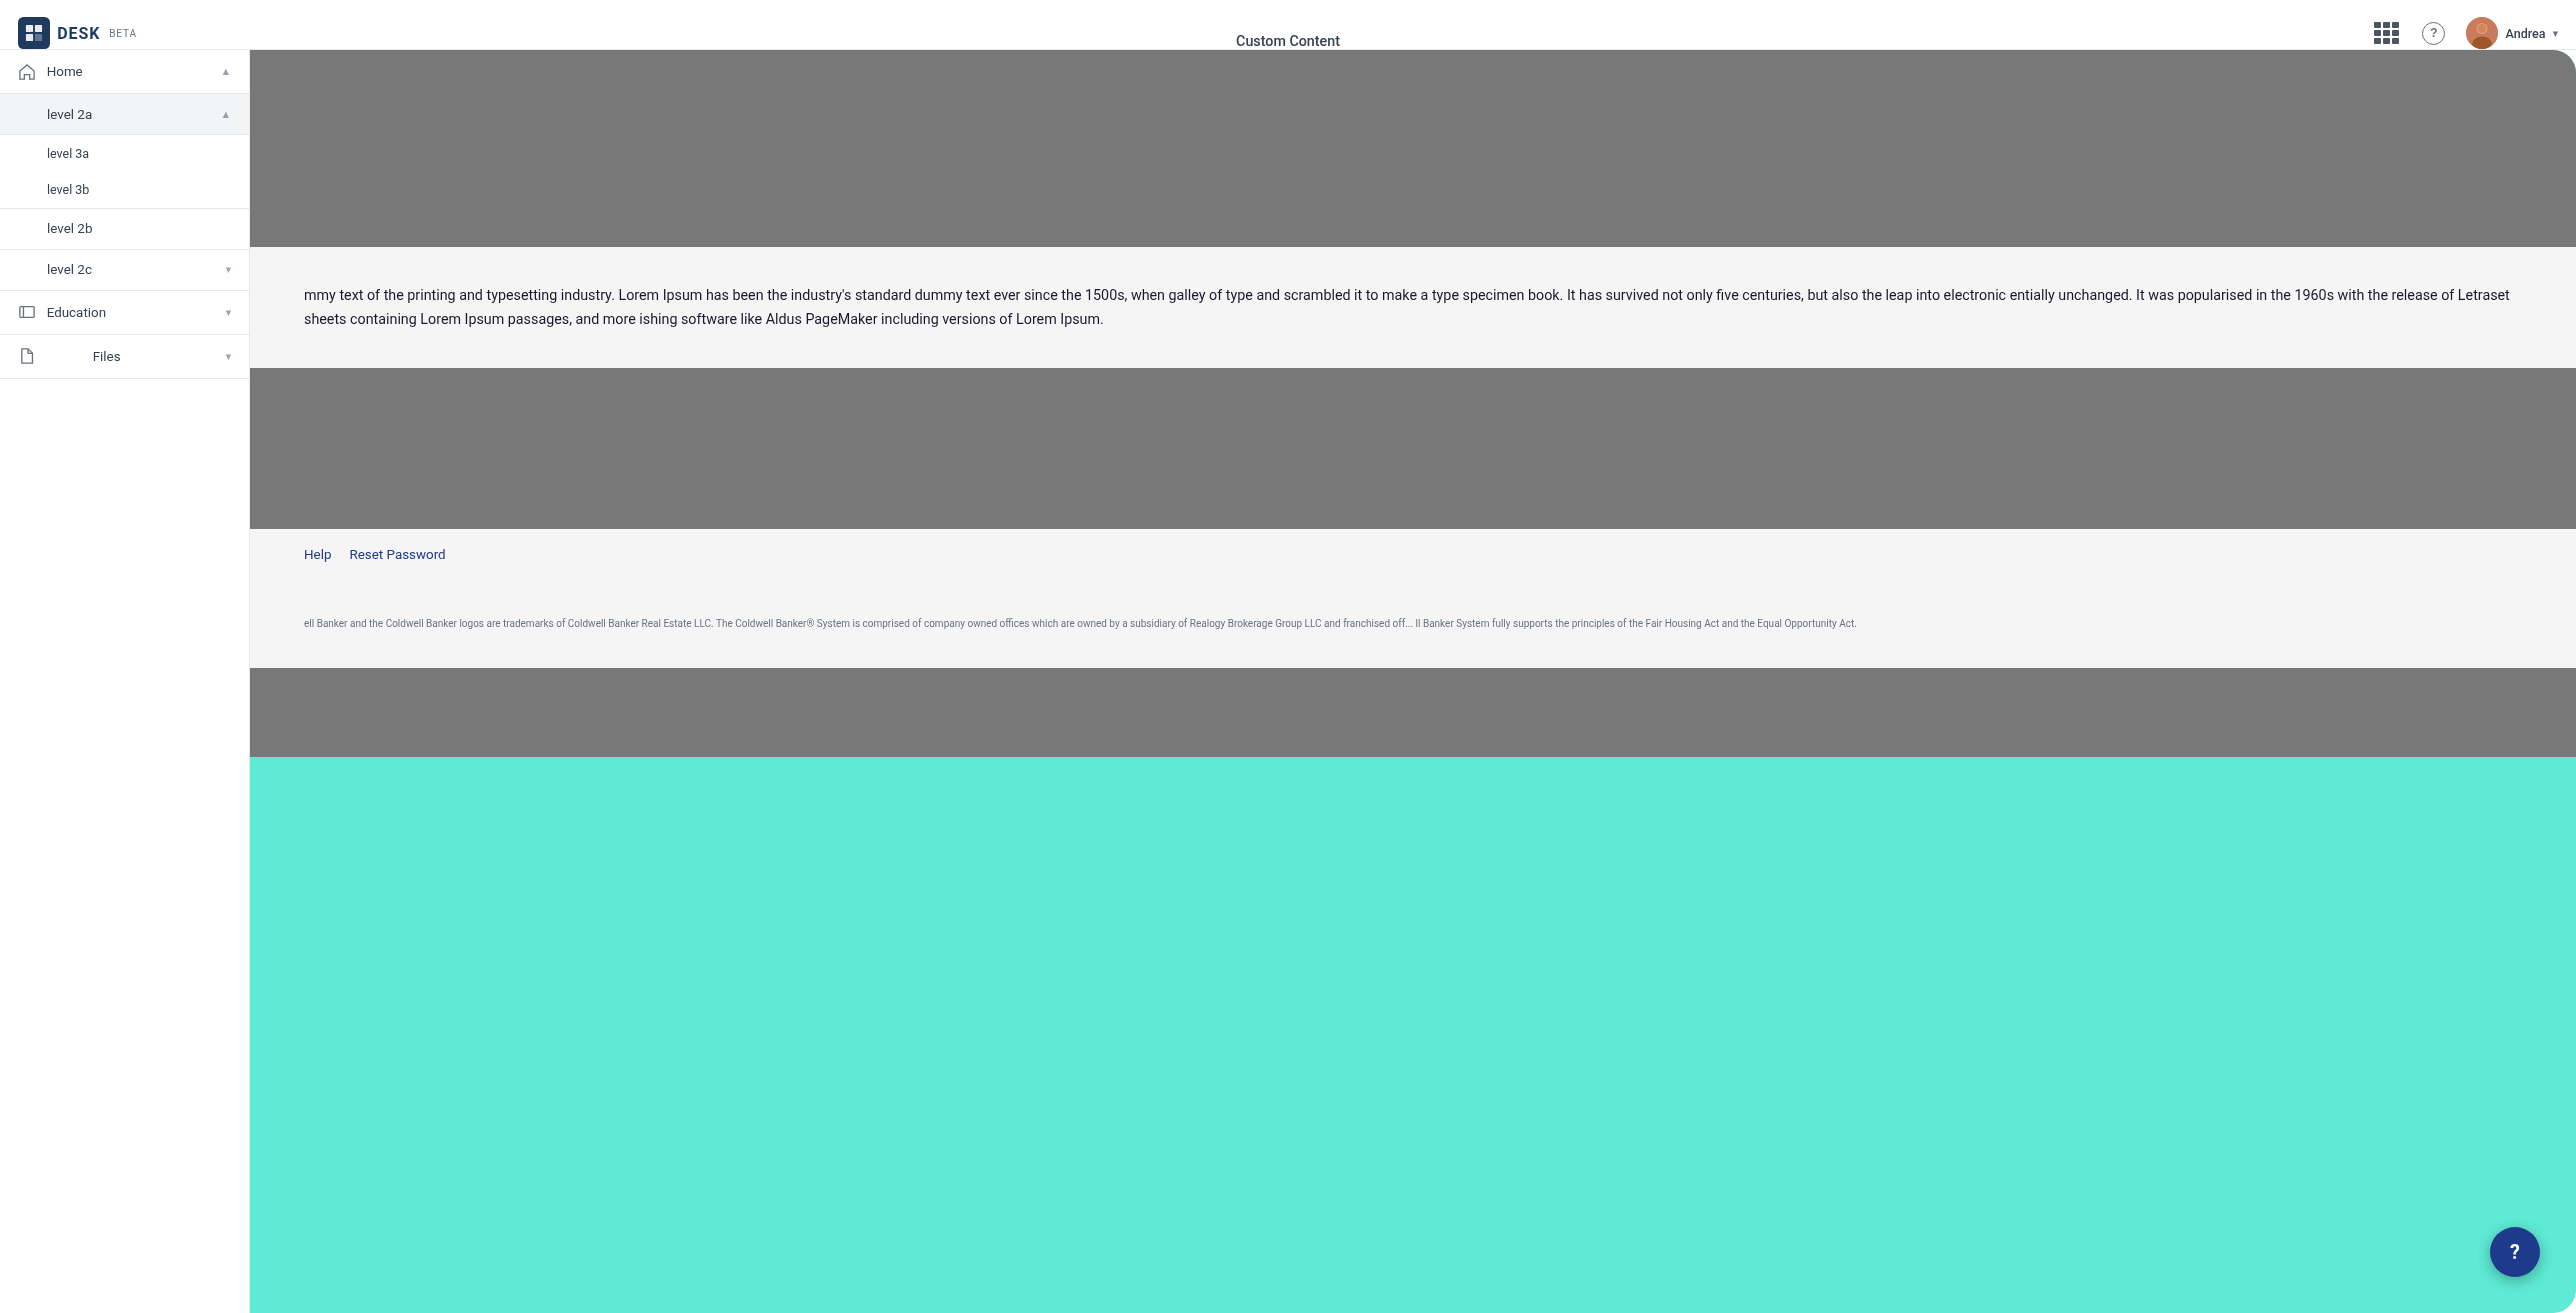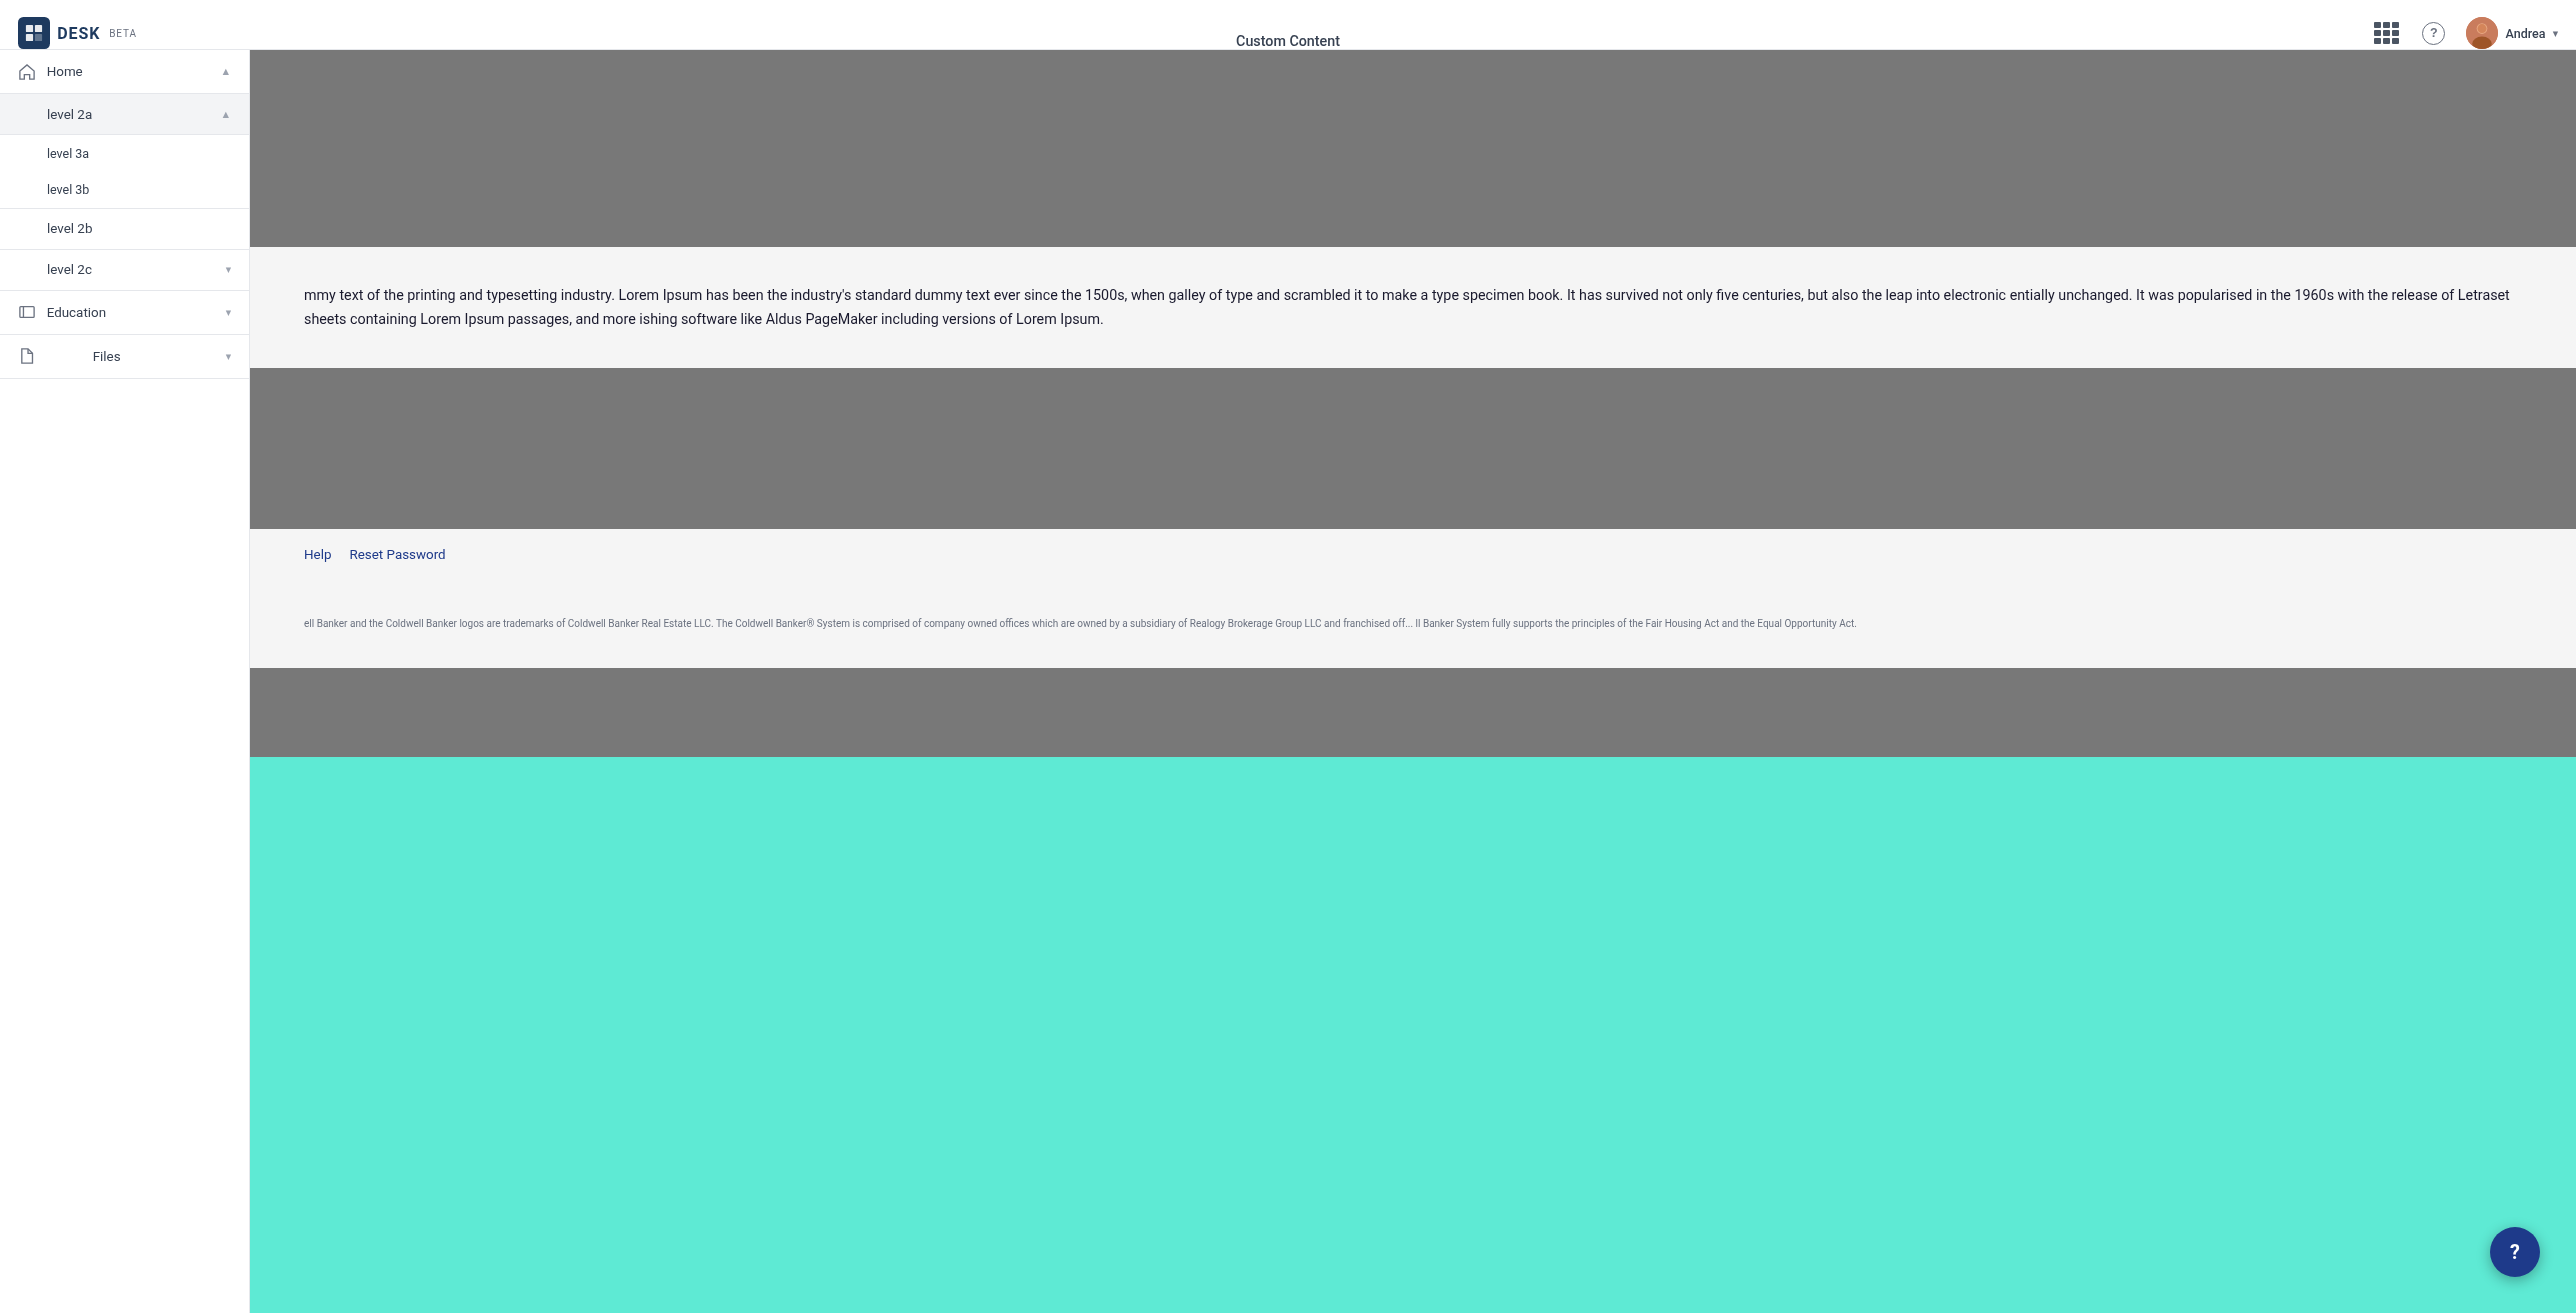--- a/index.html
+++ b/index.html
@@ -116,20 +116,21 @@
       color: #374151;
       font-weight: 500;
     }
     .chevron-down { font-size: 10.7px; color: #6b7280; }
 
     
     .main-layout {
       display: flex;
       flex: 1;
       overflow: hidden;
+      border-radius: 23px;
     }
 
     
     .sidebar {
       width: 250px;
       background: #fff;
       border-right: 0.9px solid #e5e7eb;
       overflow-y: auto;
       flex-shrink: 0;
     }

